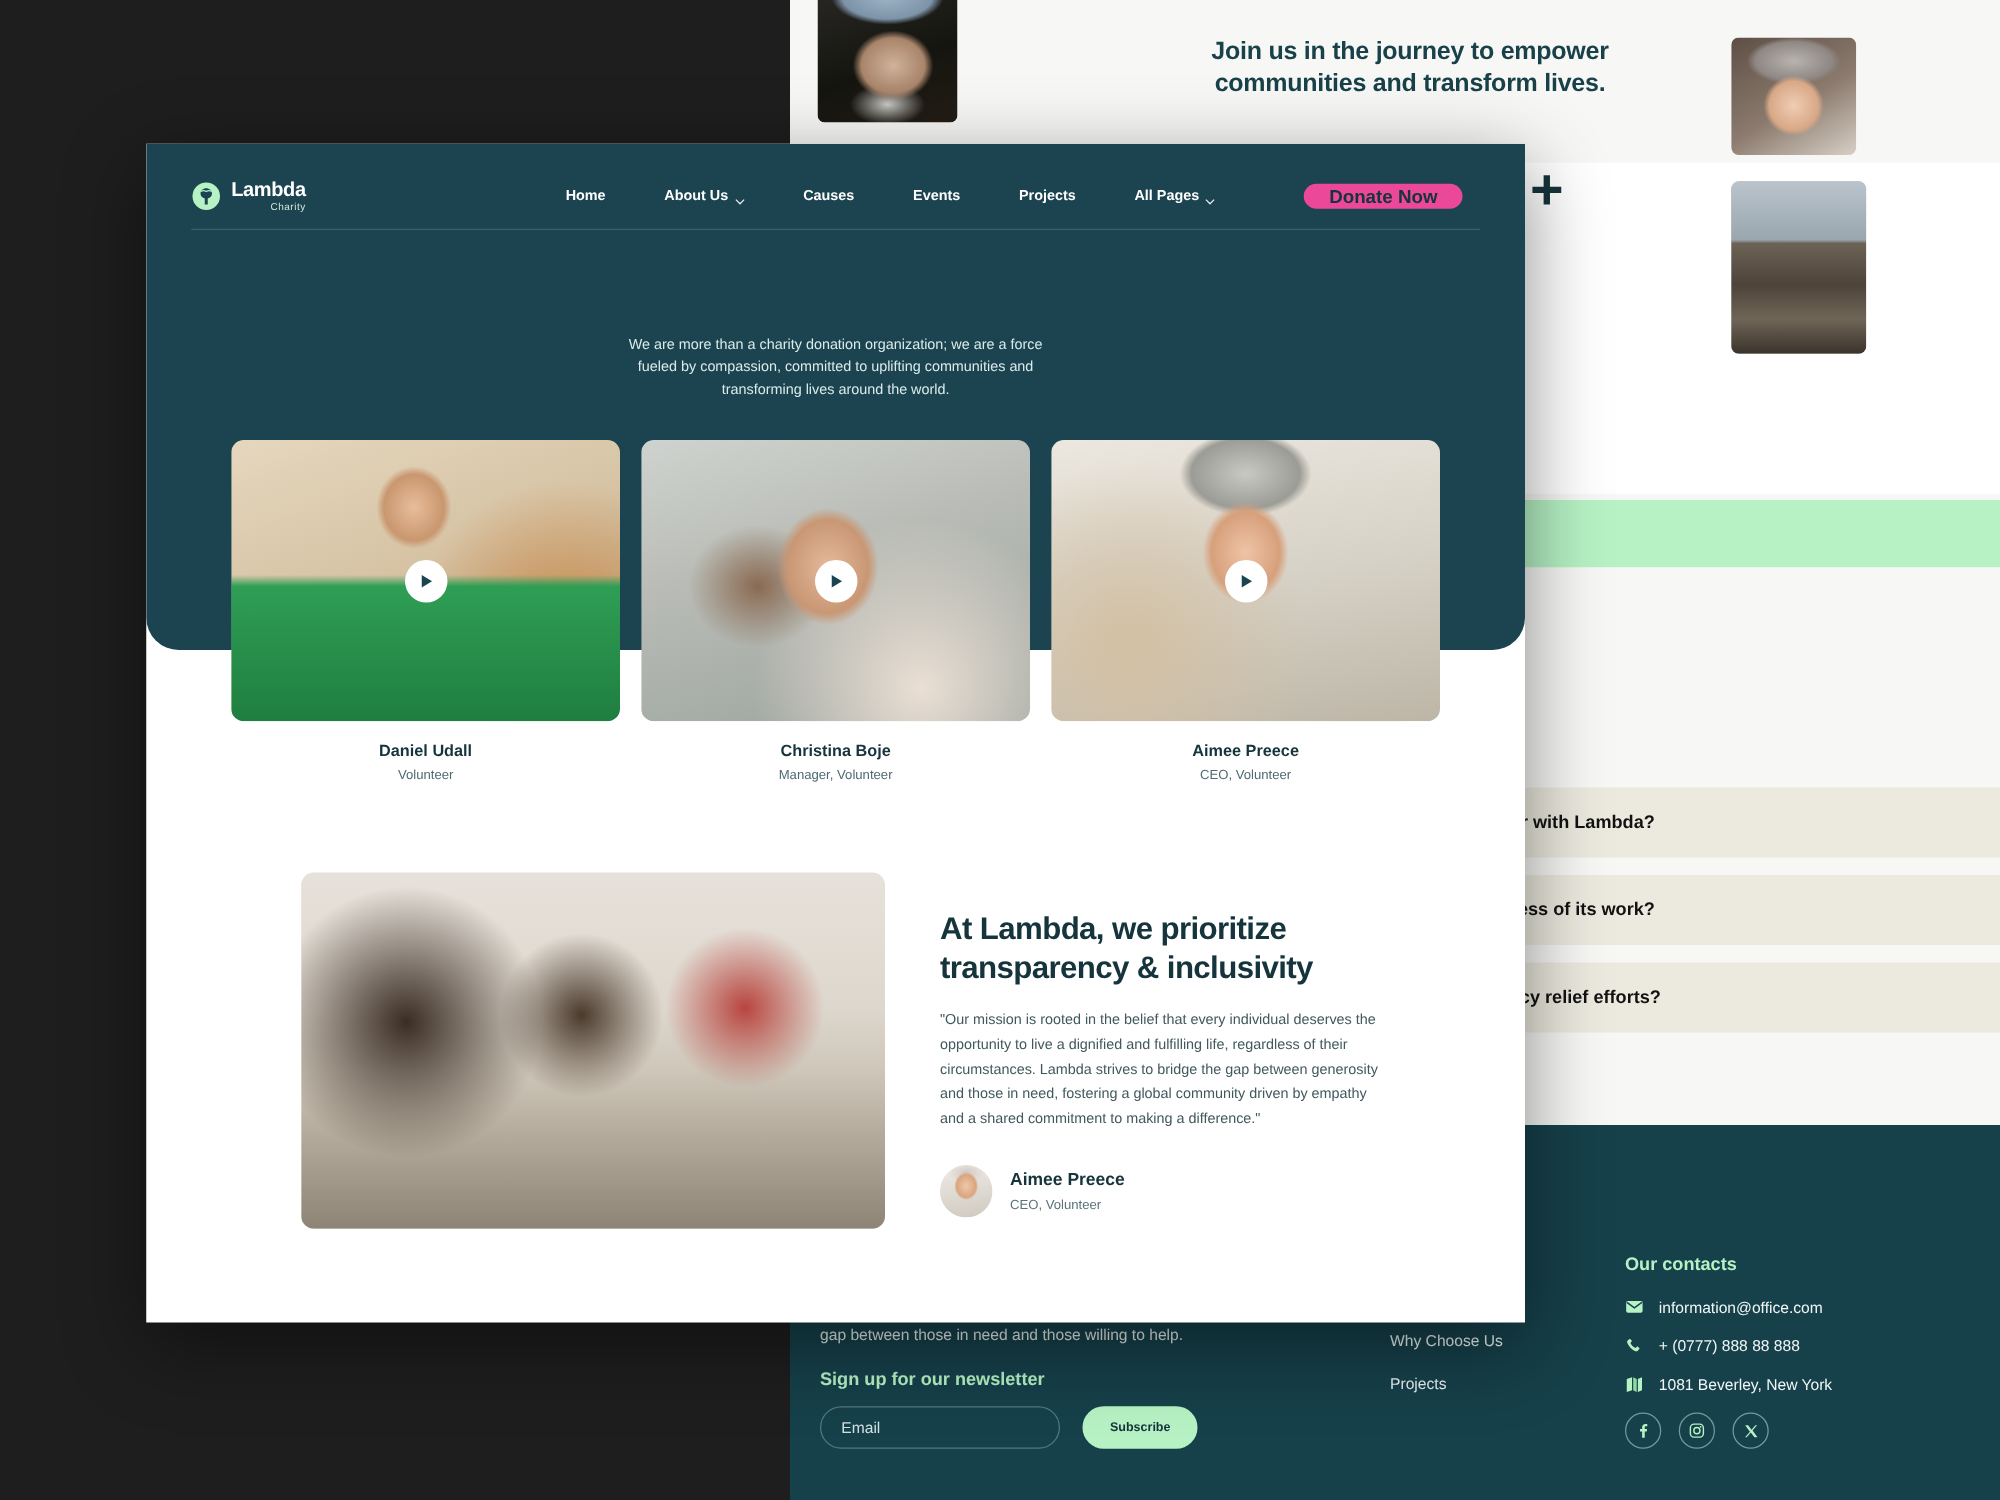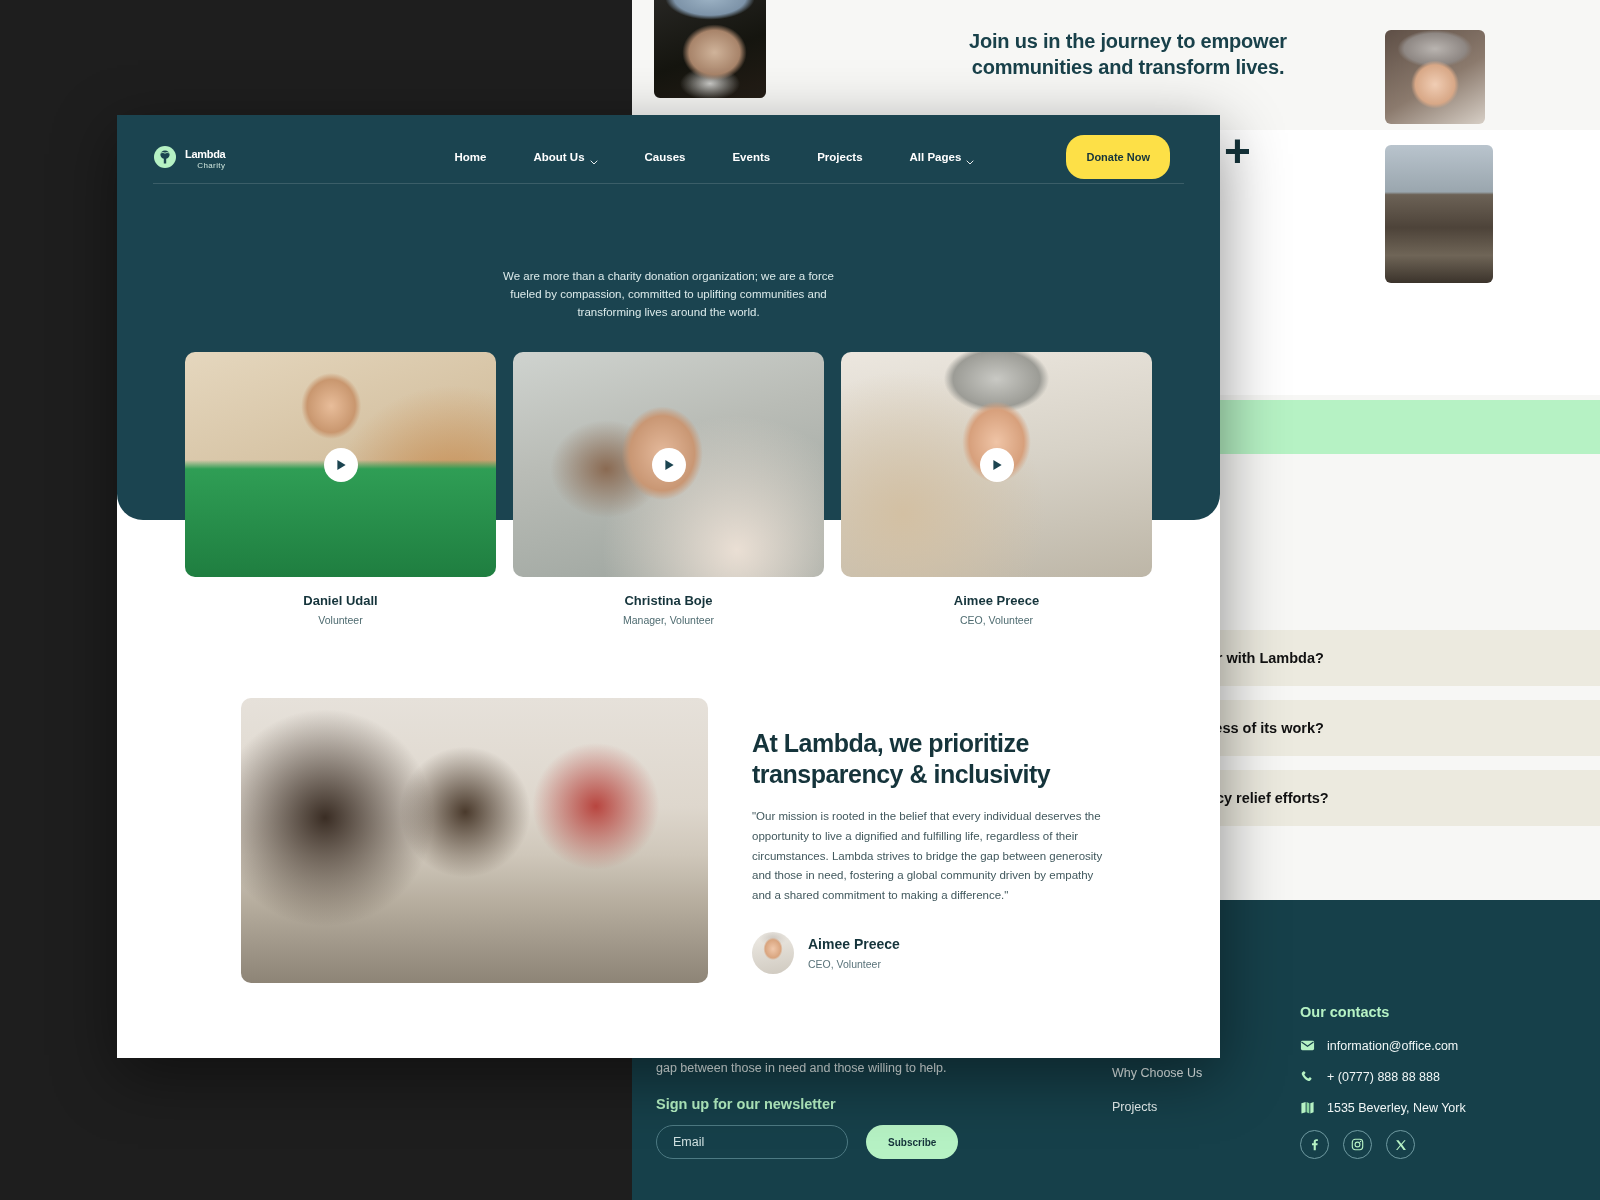--- a/index.html
+++ b/index.html
@@ -110,29 +110,29 @@
     border-bottom-left-radius: 26px; border-bottom-right-radius: 26px;
   }
   .topbar {
     position: absolute; left: 36px; top: 14px; right: 36px; height: 56px;
     display: flex; align-items: center; justify-content: space-between;
     padding: 0 14px 0 0;
   }
   .brand { display: flex; align-items: center; gap: 8px; }
   .brand-logo { width: 24px; height: 24px; flex: none; }
   .brand-text { line-height: 1; }
-  .brand-name { font-size: 11px; font-weight: 700; color: #ffffff; letter-spacing: -0.3px; text-align: right; }
+  .brand-name { font-size: 16px; font-weight: 700; color: #ffffff; letter-spacing: -0.3px; text-align: right; }
   .brand-sub { font-size: 8px; color: #cfe6dd; letter-spacing: 0.4px; text-align: right; display: block; margin-top: 1px; }
   .nav { display: flex; align-items: center; gap: 30px; margin-left: 120px; }
   .nav-item { display: flex; align-items: center; gap: 5px; font-size: 11.5px;
     font-weight: 600; color: #ffffff; cursor: pointer; white-space: nowrap; padding-left: 17px; }
   .nav-chev { width: 8px; height: 5px; opacity: 0.9; }
   .donate-btn {
-    height: 44px; padding: 0 20px; border-radius: 18px; border: none;
-    background: #fde047; color: #15343b; font-size: 11px; font-weight: 600;
+    height: 20px; padding: 0 20px; border-radius: 18px; border: none;
+    background: #ec4899; color: #15343b; font-size: 15px; font-weight: 600;
     font-family: "Liberation Sans", sans-serif; cursor: pointer;
   }
   .hero-divider { position: absolute; left: 36px; right: 36px; top: 68px; height: 1px; background: rgba(255,255,255,0.14); }
 
   .hero-title { position: absolute; left: 0; right: 0; top: 96px; text-align: center;
     font-size: 41px; font-weight: 700; color: #ffffff; letter-spacing: -0.8px; }
   .hero-sub { position: absolute; left: 50%; transform: translateX(-50%); top: 153px;
     width: 360px; text-align: center; font-size: 11.5px; line-height: 1.55; color: #dbeaea; }
 
   .cards { position: absolute; left: 68px; top: 237px; display: flex; gap: 17px; }
@@ -299,21 +299,21 @@
         </div>
 
         <div class="contact-row">
           <span class="ic">
             <svg viewBox="0 0 16 16" width="15" height="15">
                 <path d="M1.5 3.5 6 2v11L1.5 14.5z" fill="#b6f2c4"></path>
                 <path d="M7 2l3 1.5v11L7 13z" fill="#8fd9a2"></path>
                 <path d="M11 3.5 14.5 2v11L11 14.5z" fill="#b6f2c4"></path>
               </svg>
           </span>
-          <span>1535 Beverley, New York</span>
+          <span>1081 Beverley, New York</span>
         </div>
       </div>
 
       <div class="socials">
         <a class="social" href="#">
           <svg viewBox="0 0 16 16" width="13" height="13">
               <path d="M9.6 15V8.9h2l.3-2.4H9.6V5c0-.7.2-1.2 1.2-1.2h1.3V1.6c-.2 0-1-.1-1.9-.1-1.9 0-3.2 1.2-3.2 3.3v1.7H4.9v2.4H7V15z" fill="#b6f2c4"></path>
             </svg>
         </a>
         <a class="social" href="#">

